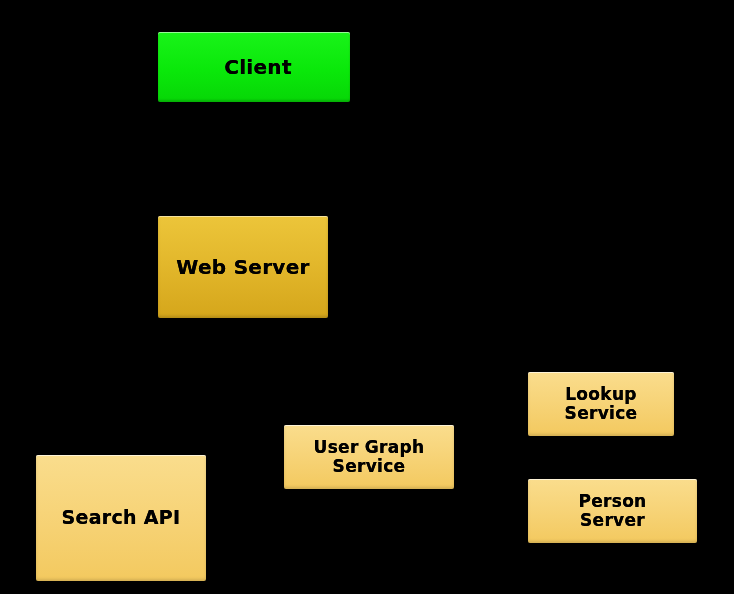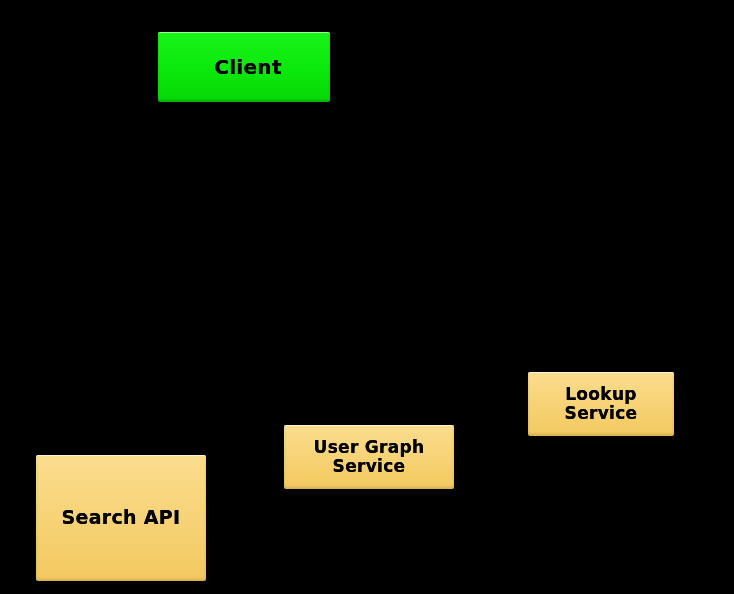--- a/index.html
+++ b/index.html
@@ -33,21 +33,21 @@
   .node-label {
     display: block;
     white-space: pre-line;
     text-shadow: 0 0 0 #000;
   }
 
   
   .node.client {
     left: 158px;
     top: 32px;
-    width: 172px;
+    width: 192px;
     height: 70px;
     font-size: 20px;
     background: linear-gradient(180deg, #19f319 0%, #0ae80a 55%, #07d607 100%);
     box-shadow:
       inset 0 1px 0 rgba(255,255,255,0.55),
       inset 0 -2px 2px rgba(0,0,0,0.18),
       2px 3px 4px rgba(0,0,0,0.65);
     padding-left: 8px;
   }
 
@@ -105,29 +105,36 @@
 </style>
 </head>
 <body>
 
 <div id="canvas">
 
   <div class="node client">
     <span class="node-label">Client</span>
   </div>
 
+  <div class="node webserver">
+    <span class="node-label">Web Server</span>
+  </div>
 
   <div class="node light usergraph">
     <span class="node-label">User Graph
 Service</span>
   </div>
 
   <div class="node light searchapi">
     <span class="node-label">Search API</span>
   </div>
 
   <div class="node light lookup">
     <span class="node-label">Lookup
 Service</span>
   </div>
 
+  <div class="node light personserver">
+    <span class="node-label">Person
+Server</span>
+  </div>
 
 </div>
 
 </body></html>

